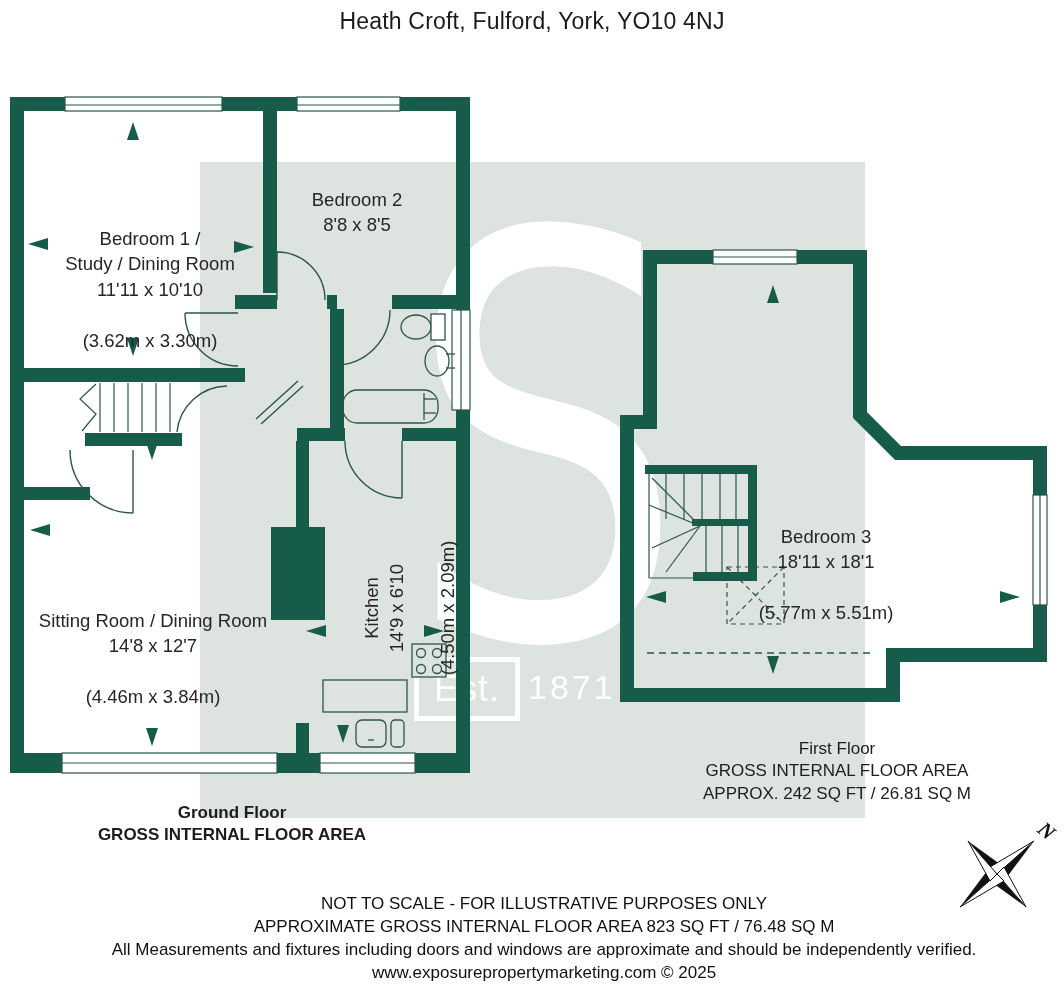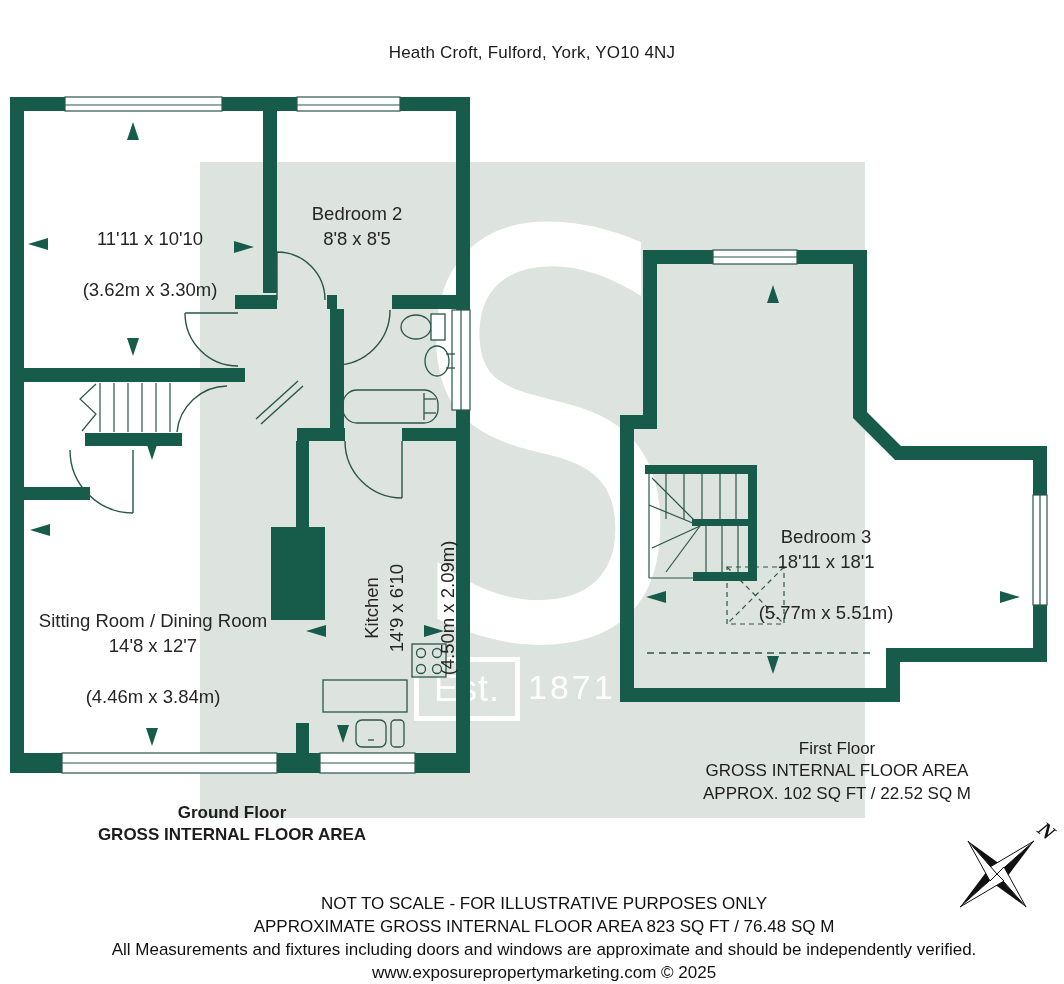--- a/index.html
+++ b/index.html
@@ -5,21 +5,21 @@
   html,body{margin:0;padding:0;}
   body{
     width:1064px;height:984px;position:relative;overflow:hidden;
     background:#ffffff;
     font-family:"Liberation Sans","DejaVu Sans",sans-serif;
     color:#1e1e1e;
   }
   .abs{position:absolute;}
   #title{
     top:8px;left:0;width:1064px;text-align:center;
-    font-size:17px;color:#1b1b1b;letter-spacing:0.2px;margin-top:35px;
+    font-size:23px;color:#1b1b1b;letter-spacing:0.2px;
   }
   
   #wm-panel{left:200px;top:162px;width:665px;height:656px;background:#dde3df;z-index:0;}
   .wm-text{color:#ffffff;z-index:1;}
   #wm-letter{
     left:388px;top:148px;width:316px;height:590px;
     display:flex;align-items:center;justify-content:center;
     font-size:560px;line-height:1;transform:scaleX(0.78);
     font-family:"DejaVu Sans",sans-serif;
   }
@@ -228,25 +228,27 @@
       <polygon points="997,874 1034,841 990,867"></polygon>
       <polygon points="997,874 1026,907 1004,867"></polygon>
       <polygon points="997,874 960,907 1004,881"></polygon>
       <polygon points="997,874 968,841 990,881"></polygon>
     </g>
     <text transform="translate(1042,836) rotate(40)" text-anchor="middle" font-size="21" font-style="italic" font-weight="bold" fill="#111111" font-family="Liberation Serif, DejaVu Serif, serif">N</text>
   </g>
 </svg>
 
 <div class="room-label" id="label-bedroom1" style="left:40px;top:200px;width:220px;">
+  <span>Bedroom 1 /
+Study / Dining Room</span>
   <span class="dim">11'11 x 10'10</span>
   <span class="dim">(3.62m x 3.30m)</span>
 </div>
 
-<div class="room-label" id="label-bedroom2" style="left:262px;top:175px;width:190px;">
+<div class="room-label" id="label-bedroom2" style="left:262px;top:161px;width:190px;">
   <span>Bedroom 2</span>
   <span class="dim">8'8 x 8'5</span>
 </div>
 
 <div class="room-label" id="label-sitting" style="left:13px;top:582px;width:280px;">
   <span>Sitting Room / Dining Room</span>
   <span class="dim">14'8 x 12'7</span>
   <span class="dim">(4.46m x 3.84m)</span>
 </div>
 
@@ -263,21 +265,21 @@
 </div>
 
 <div class="caption" id="caption-ground" style="left:82px;top:802px;width:300px;font-weight:bold;">
   <div>Ground Floor</div>
   <div>GROSS INTERNAL FLOOR AREA</div>
 </div>
 
 <div class="caption" id="caption-first" style="left:677px;top:738px;width:320px;">
   <div>First Floor</div>
   <div>GROSS INTERNAL FLOOR AREA</div>
-  <div>APPROX. 102 SQ FT / 22.52 SQ M</div>
+  <div>APPROX. 242 SQ FT / 26.81 SQ M</div>
 </div>
 
 <div id="footer">
   <div>NOT TO SCALE - FOR ILLUSTRATIVE PURPOSES ONLY</div>
   <div>APPROXIMATE GROSS INTERNAL FLOOR AREA 823 SQ FT / 76.48 SQ M</div>
   <div>All Measurements and fixtures including doors and windows are approximate and should be independently verified.</div>
   <div>www.exposurepropertymarketing.com © 2025</div>
 </div>
 
 </body></html>

